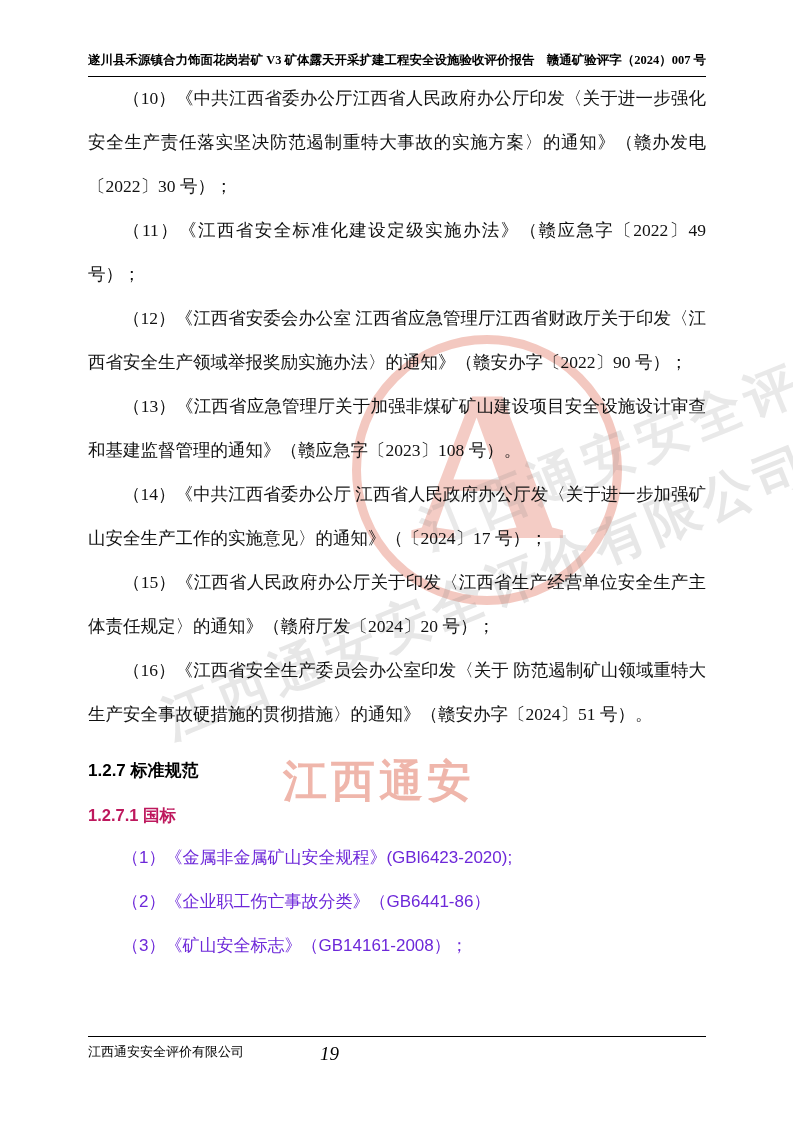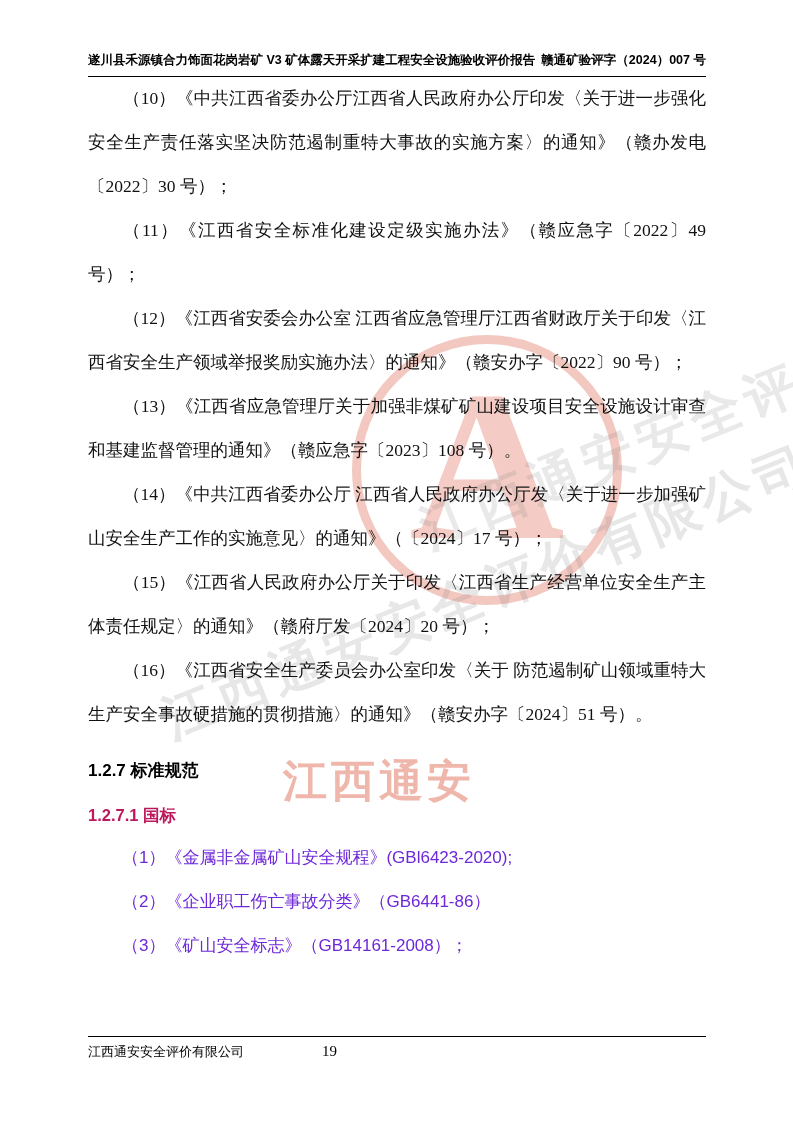--- a/index.html
+++ b/index.html
@@ -100,21 +100,21 @@
 
   
   .header {
     position: absolute;
     left: 88px;
     top: 52px;
     width: 618px;
     display: flex;
     justify-content: space-between;
     align-items: baseline;
-    font-family: Liberation Sans, sans-serif;
+    font-family: Liberation Serif, serif;
     font-size: 12.5px;
     font-weight: bold;
     color: #000;
     z-index: 10;
   }
   .header-left { white-space: nowrap; letter-spacing: 0px; }
   .header-right { white-space: nowrap; letter-spacing: 0px; }
   .header-rule {
     position: absolute;
     left: 88px;
@@ -195,23 +195,24 @@
     color: #000;
     z-index: 10;
   }
   .footer-center {
     position: absolute;
     left: 0;
     top: 1043px;
     width: 659px;
     text-align: center;
     font-family: "Liberation Serif", serif;
-    font-size: 15px;
+    font-size: 19px;
     color: #000;
     z-index: 10;
+    font-style: italic;
   }
 </style>
 </head>
 <body>
 
 <div class="page">
 
   <div class="watermark">
     <div class="wm-ring"></div>
     <div class="wm-A">A</div>

